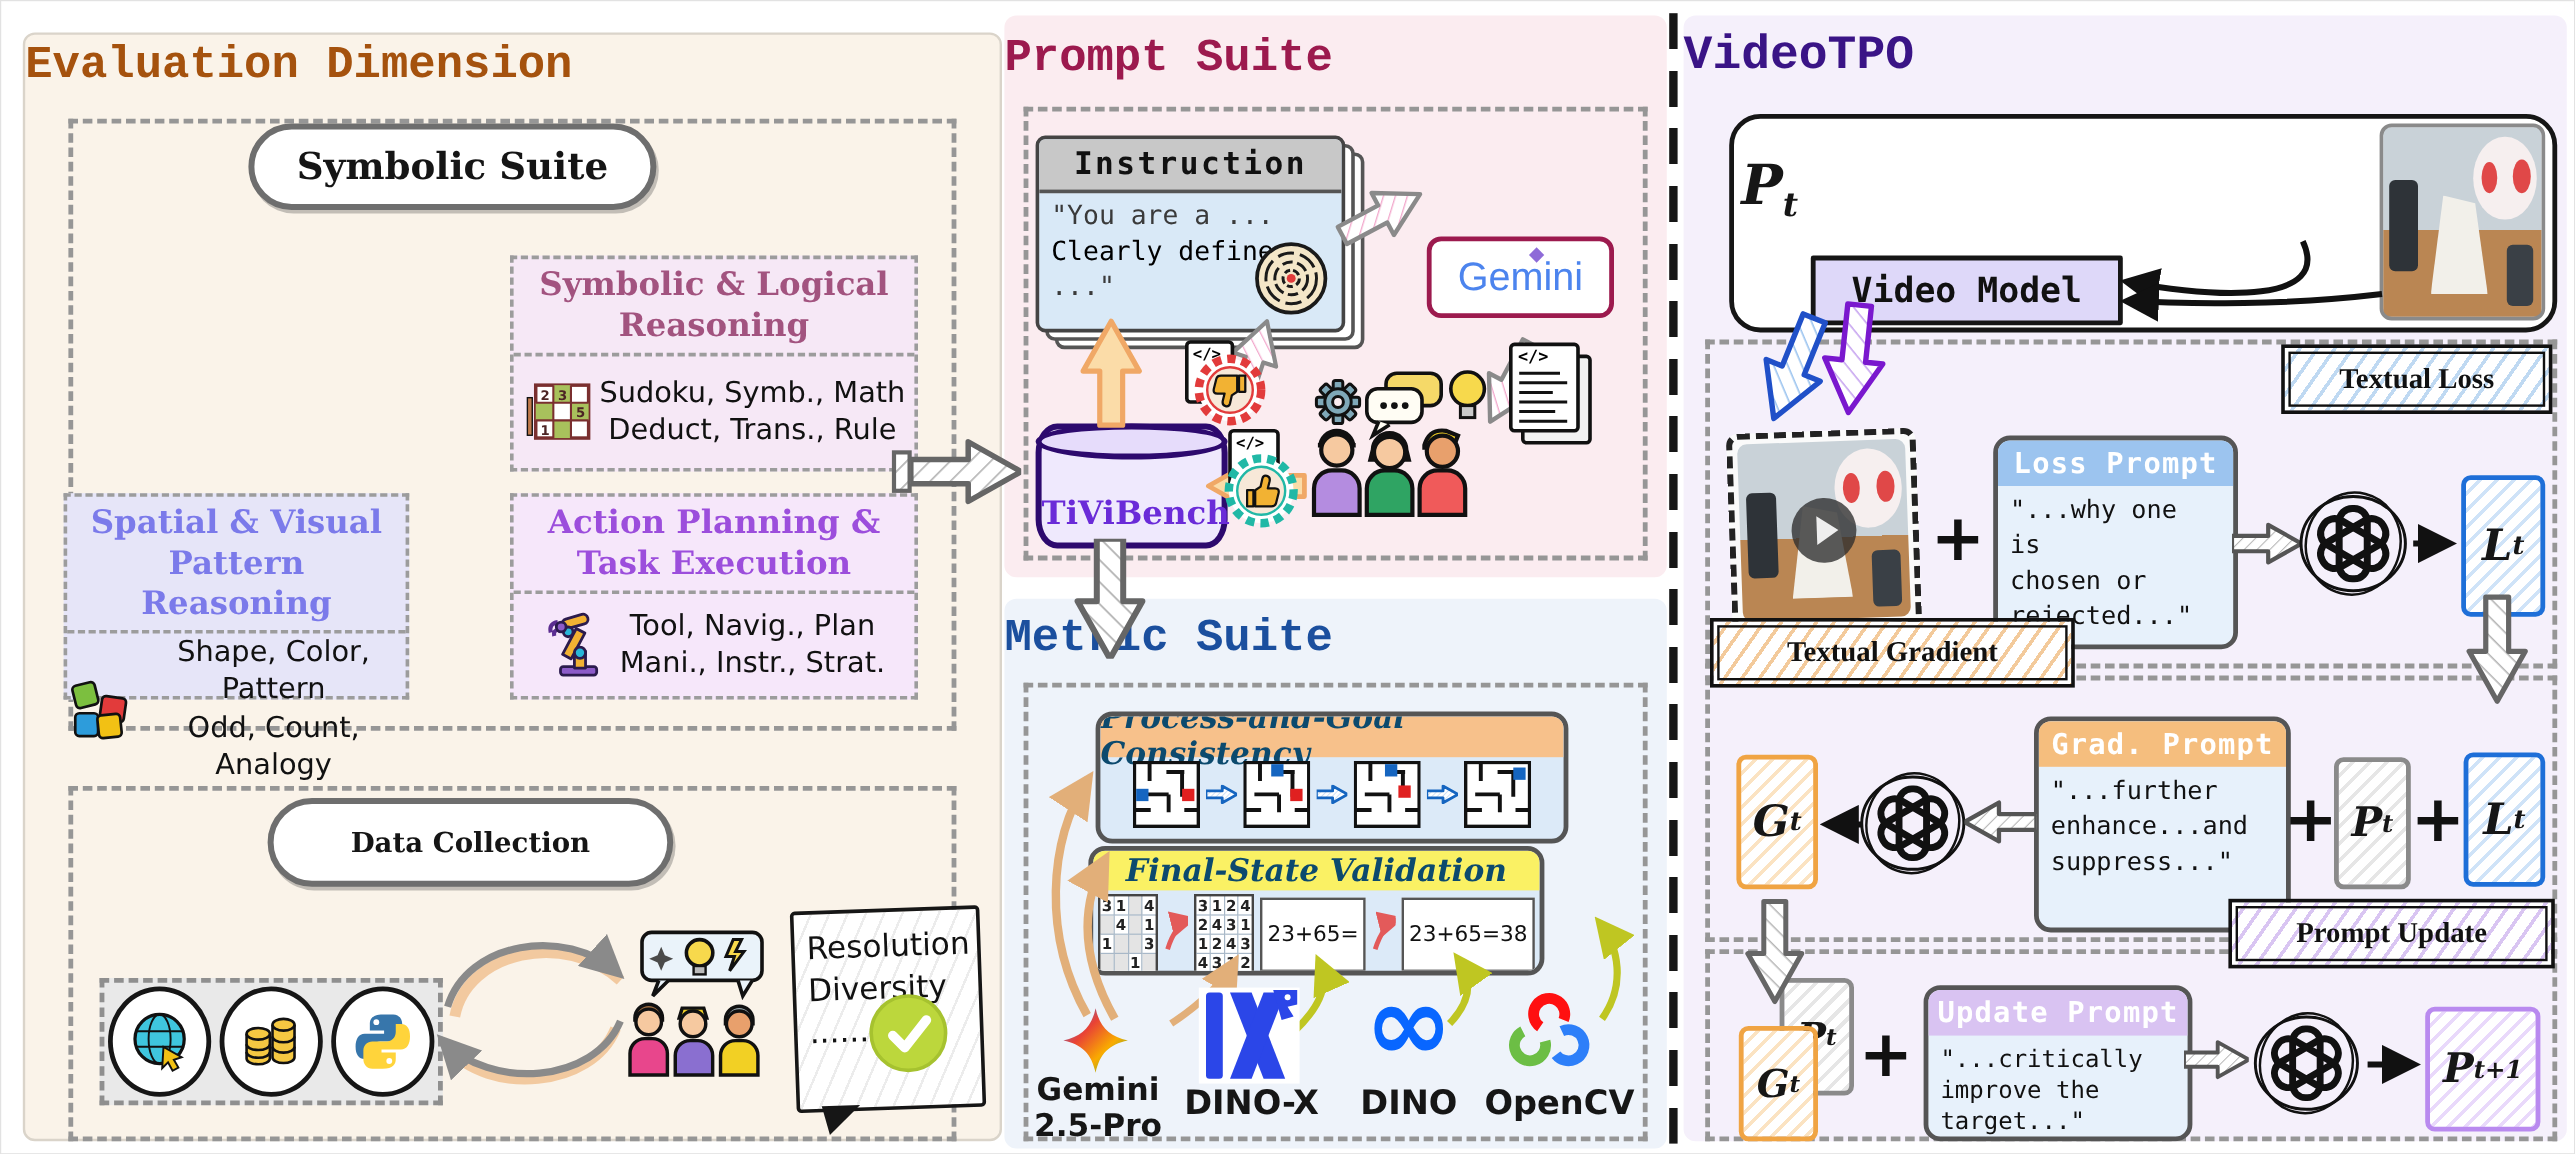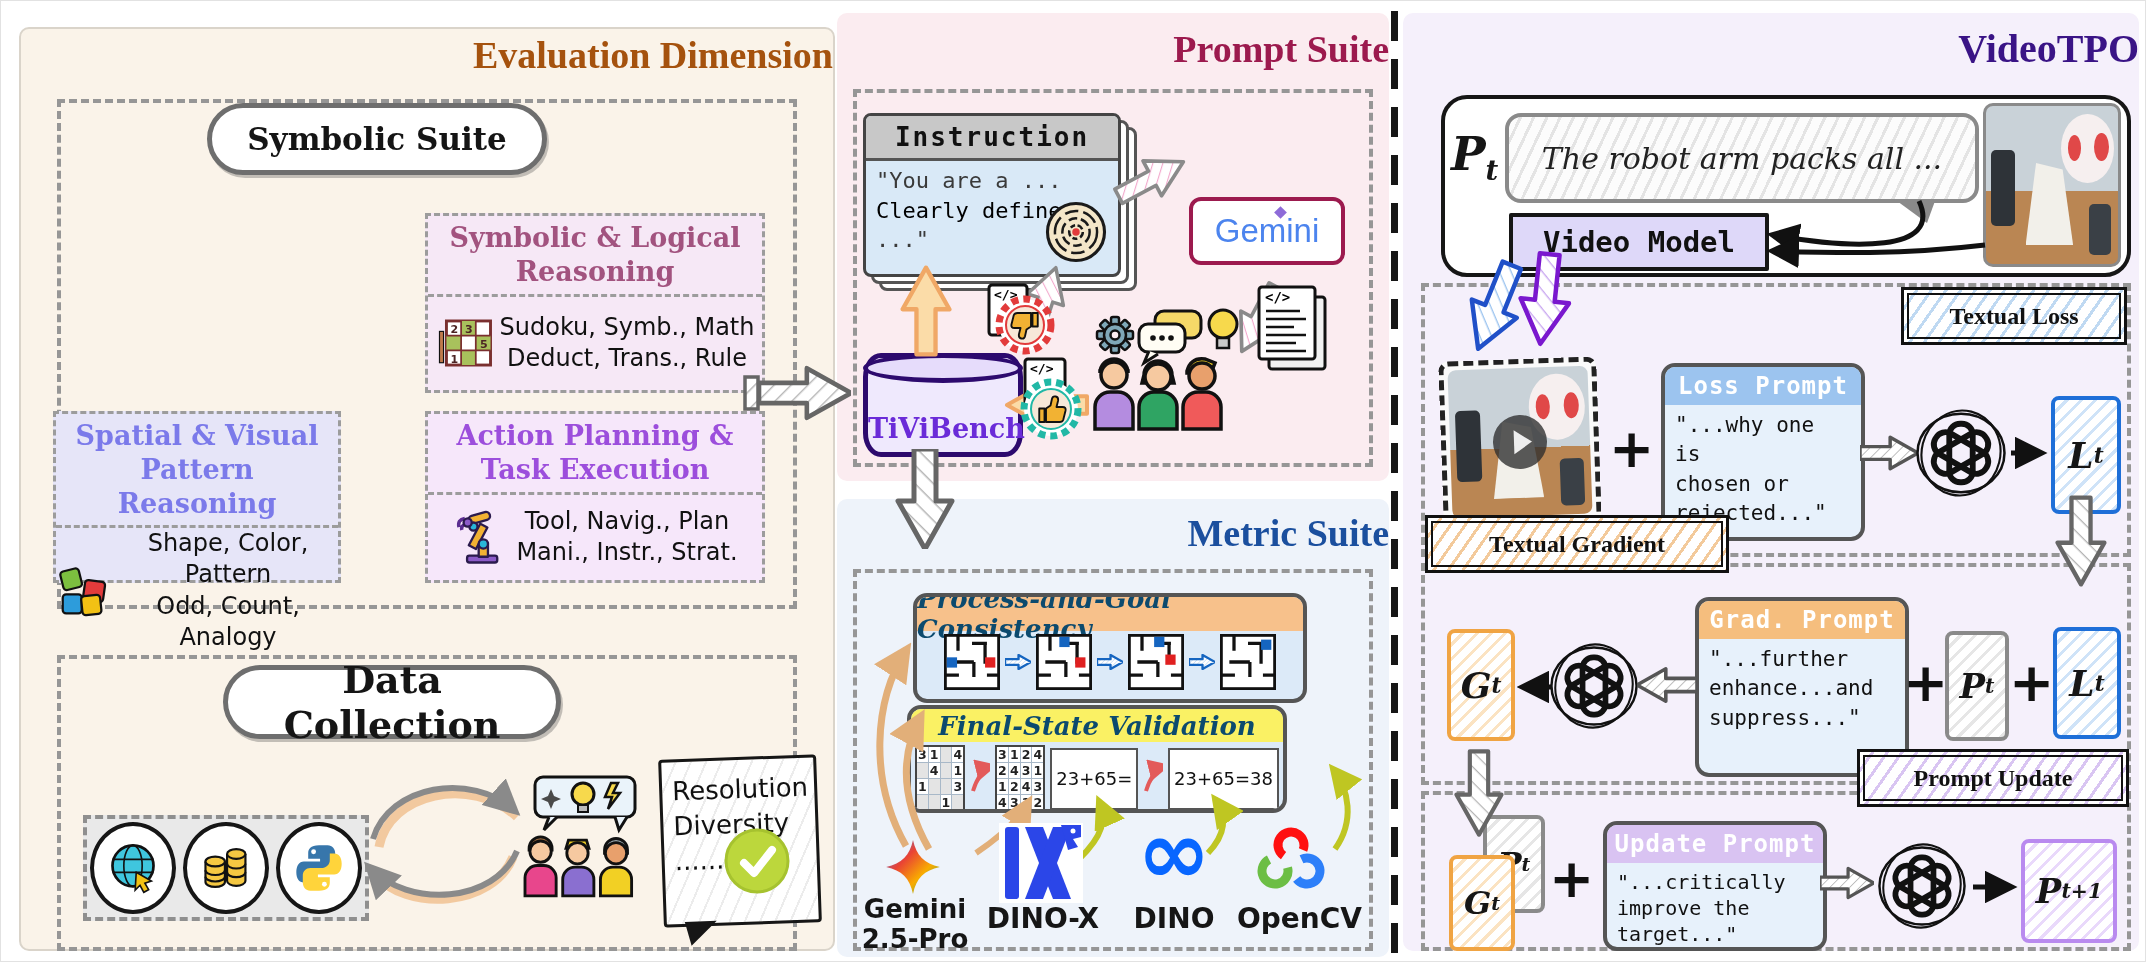--- a/index.html
+++ b/index.html
@@ -5,21 +5,21 @@
   html,body{margin:0;padding:0;background:#fff}
   #canvas{position:relative;width:2146px;height:962px;background:#fff;font-family:"DejaVu Sans",sans-serif;overflow:hidden;border:1px solid #e2e2e2;box-sizing:border-box}
   .abs{position:absolute}
   .pre{white-space:pre-line}
   .panel{position:absolute;border-radius:10px}
   #leftPanel{left:18px;top:26px;width:812px;height:920px;background:#FAF3E9;border:2px solid #DAD4CA}
   #promptPanel{left:836px;top:12px;width:552px;height:468px;background:#FBECF0}
   #metricPanel{left:836px;top:498px;width:552px;height:458px;background:#EEF3FA}
   #divider{position:absolute;left:1390px;top:10px;width:7px;height:942px;background:repeating-linear-gradient(180deg,#161616 0 30px,transparent 30px 48px)}
   #rightPanel{left:1402px;top:12px;width:736px;height:938px;background:#F5F0FB}
-  .ptitle{position:absolute;text-align:right;font-family:Liberation Serif, serif;font-weight:bold}
+  .ptitle{position:absolute;text-align:left;font-family:Liberation Mono, monospace;font-weight:bold}
   .dashbox{position:absolute;border:4px dashed #969696}
   .pill{position:absolute;background:#fff;border:5px solid #6e6e6e;border-radius:44px;display:flex;align-items:center;justify-content:center;font-family:"DejaVu Serif",serif;font-weight:bold;color:#151515;box-shadow:2px 3px 0 rgba(90,90,90,.35);z-index:5;text-align:center}
   .card{position:absolute;border:3px dashed #9c9c9c;display:flex;flex-direction:column;box-sizing:border-box}
   .card-t{flex:0 0 auto;display:flex;align-items:center;justify-content:center;text-align:center;font-family:"DejaVu Serif",serif;font-weight:bold;font-size:27px;line-height:1.25;border-bottom:3px dashed #9c9c9c;padding:5px 2px;white-space:pre-line}
   .card-b{flex:1;display:flex;align-items:center;justify-content:center;gap:6px;font-size:24px;line-height:1.3;color:#111;text-align:center}
   .ico{flex:0 0 auto}
   .srcbox{position:absolute;left:62px;top:786px;width:286px;height:106px;background:#E9E9E9;border:4px dashed #8f8f8f;display:flex;align-items:center;justify-content:space-around;box-sizing:border-box}
   .srccirc{width:78px;height:84px;background:#fff;border:4px solid #161616;border-radius:50%;display:flex;align-items:center;justify-content:center}
   .note{position:absolute;left:640px;top:728px;width:158px;height:168px;background:repeating-linear-gradient(115deg,#fff 0 12px,#ececec 12px 14px);border:3px solid #161616;border-radius:4px;transform:rotate(-2deg);font-size:26px;line-height:1.35;padding:12px 10px;box-sizing:border-box;color:#111}
   .note:after{content:"";position:absolute;left:18px;bottom:-22px;border-left:6px solid transparent;border-right:26px solid transparent;border-top:24px solid #161616}
@@ -215,21 +215,21 @@
             <rect x="12" y="56" width="34" height="34" rx="6" fill="#2D9CDB"></rect>
             <rect x="46" y="58" width="34" height="34" rx="6" fill="#F2C114" transform="rotate(-6 63 75)"></rect>
           </g>
         </svg>
         <span class="pre">Shape, Color, Pattern
 Odd, Count, Analogy</span>
       </div>
     </div>
 
     <div class="dashbox" style="left:36px;top:626px;width:732px;height:288px"></div>
-    <div class="pill" style="left:202px;top:636px;width:328px;height:64px;font-size:38px">
+    <div class="pill" style="left:202px;top:636px;width:328px;height:64px;font-size:23px">
         <span>Data Collection</span>
       </div>
     <div class="srcbox">
       <div class="srccirc">
         <svg width="54" height="54" viewBox="0 0 100 100">
           <circle cx="50" cy="46" r="38" fill="#3FC6DE" stroke="#111" stroke-width="5"></circle>
           <ellipse cx="50" cy="46" rx="17" ry="38" fill="none" stroke="#111" stroke-width="3"></ellipse>
           <path d="M12 34 H88 M12 58 H88" stroke="#111" stroke-width="3"></path>
           <path d="M56 58 l28 16 -12 4 7 12 -9 5 -7 -13 -9 9 z" fill="#F2C114" stroke="#111" stroke-width="3"></path>
         </svg>
@@ -410,23 +410,20 @@
     <div class="toollab" style="left:400px;top:404px;width:112px;font-size:28px">OpenCV</div>
   </div>
 
   <div id="divider"></div>
 
   <div id="rightPanel" class="panel"></div>
   <div class="ptitle" style="left:1402px;top:24px;width:736px;font-size:40px;color:#3A1486;z-index:5">VideoTPO</div>
 
   <div class="topbox"></div>
   <div class="bigp mv"><span>P</span><sub>t</sub></div>
-  <div class="speech">
-      <span>The robot arm packs all ...</span>
-    </div>
   <div class="vmodel">
       <span>Video Model</span>
     </div>
   <div class="abs photo" style="left:1982px;top:102px;width:132px;height:158px;border:3px solid #8a8a8a;border-radius:10px;z-index:5">
     <div class="pig">
         <i></i>
         <b></b>
       </div>
     <div class="cloth"></div>
     <div class="bot1"></div>

